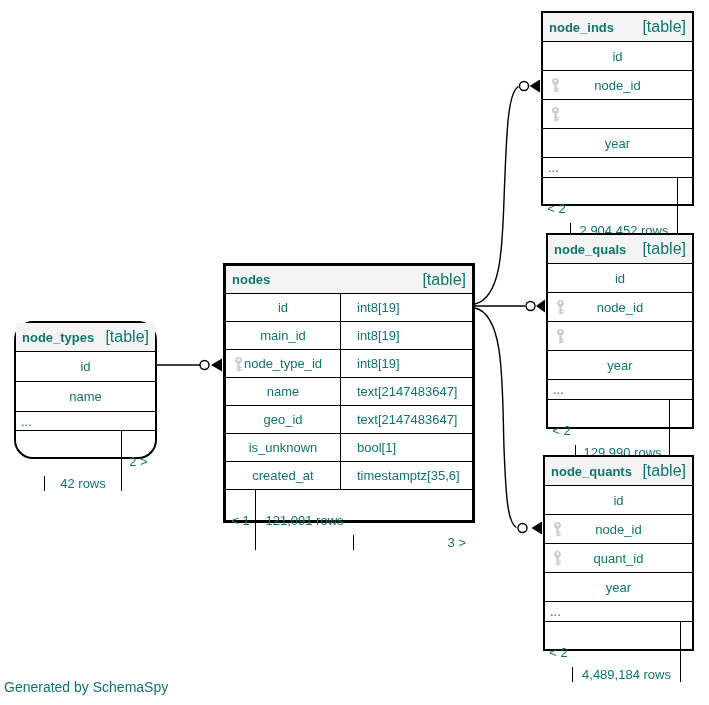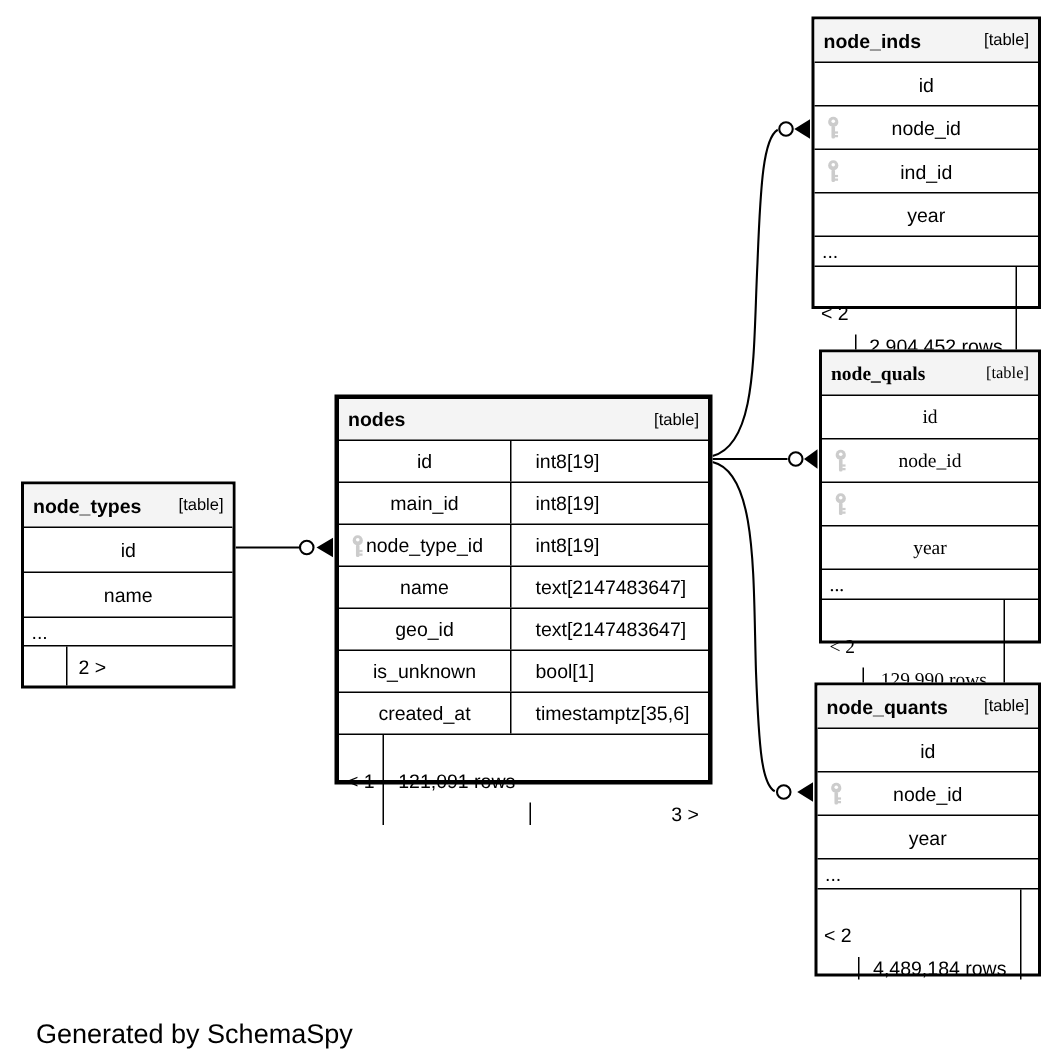--- a/index.html
+++ b/index.html
@@ -1,31 +1,31 @@
 <!DOCTYPE html>
 <html><head>
 <meta charset="utf-8">
 <style>
   html,body{margin:0;padding:0;background:#ffffff;}
   .canvas{
     position:relative;width:709px;height:705px;background:#ffffff;
-    font-family:"Liberation Sans",sans-serif;font-size:13px;color:#000000;
+    font-family:"Liberation Sans",sans-serif;font-size:13px;color:#0f766e;
     overflow:hidden;
   }
   .tbl{
     position:absolute;background:#ffffff;border:2px solid #000;
     display:flex;flex-direction:column;box-sizing:border-box;
   }
   .tbl.thick{border-width:3px;}
   .thead{
     height:28px;flex:0 0 28px;background:#f4f4f4;border-bottom:1px solid #000;
     display:flex;align-items:center;justify-content:space-between;padding:0 6px;
   }
   .tname{font-weight:bold;font-size:13px;}
-  .ttag{font-size:11px;text-align:right;}
+  .ttag{font-size:16px;text-align:right;}
   .trow{
     position:relative;height:28px;flex:0 0 28px;border-bottom:1px solid #000;
     display:flex;align-items:center;justify-content:center;
   }
   .t-nodes .thead{height:27px;flex-basis:27px;}
   .t-nodes .trow{height:27px;flex-basis:27px;}
   .t-types .trow{height:29px;flex-basis:29px;}
   .dots{
     height:19px;flex:0 0 19px;border-bottom:1px solid #000;
     display:flex;align-items:center;padding:0 5px;
@@ -36,21 +36,21 @@
   .fc + .fc{border-left:1px solid #000;}
   .fc-grow{flex:1 1 auto;margin-top:45px;}
   .fc-right-align{justify-content:flex-end;padding-right:6px;}
   .cname{flex:1;display:flex;align-items:center;justify-content:center;}
   .ctype{
     width:115px;flex:0 0 115px;align-self:stretch;border-left:1px solid #000;
     display:flex;align-items:center;padding-left:16px;
   }
   .key{position:absolute;left:7px;top:50%;transform:translateY(-50%);line-height:0;}
   .edges{position:absolute;left:0;top:0;width:709px;height:705px;pointer-events:none;}
-  .note{position:absolute;left:24px;top:679px;font-size:18px;}
+  .note{position:absolute;left:4px;top:679px;font-size:14px;}
 </style>
 </head>
 <body>
 
 <div class="canvas">
 
   <svg class="edges" width="709" height="705" viewBox="0 0 709 705">
     <g stroke="#000" fill="none" stroke-width="1.4">
       <path d="M157,365 H200"></path>
       <circle cx="204.5" cy="365" r="4.5" fill="#ffffff"></circle>
@@ -92,34 +92,33 @@
       <span class="cname">node_id</span>
     </div>
     <div class="trow">
       <span class="key"><svg width="11" height="16" viewBox="0 0 11 16">
             <circle cx="5.5" cy="4.3" r="3.4" fill="#cccccc"></circle>
             <circle cx="5.5" cy="3.8" r="1.2" fill="#ffffff"></circle>
             <rect x="4.3" y="7" width="2.4" height="8.4" rx="1" fill="#cccccc"></rect>
             <rect x="6.4" y="10.6" width="2.3" height="1.5" fill="#cccccc"></rect>
             <rect x="6.4" y="13" width="2.3" height="1.5" fill="#cccccc"></rect>
           </svg></span>
-      <span class="cname">ind_id</span>
     </div>
     <div class="trow">
       <span class="cname">year</span>
     </div>
     <div class="dots">...</div>
     <div class="tfoot">
       <span class="fc" style="width:27px;flex:0 0 27px;">&lt; 2</span>
       <span class="fc fc-grow">2,904,452 rows</span>
       <span class="fc" style="width:14px;flex:0 0 14px;"></span>
     </div>
   </div>
 
-  <div class="tbl" style="left:546px;top:233px;width:148px;height:196px;font-family:Liberation Serif, serif;">
+  <div class="tbl" style="left:546px;top:233px;width:148px;height:196px;">
     <div class="thead">
       <span class="tname">node_quals</span>
       <span class="ttag">[table]</span>
     </div>
     <div class="trow">
       <span class="cname">id</span>
     </div>
     <div class="trow">
       <span class="key"><svg width="11" height="16" viewBox="0 0 11 16">
             <circle cx="5.5" cy="4.3" r="3.4" fill="#cccccc"></circle>
@@ -162,20 +161,30 @@
       <span class="key"><svg width="11" height="16" viewBox="0 0 11 16">
             <circle cx="5.5" cy="4.3" r="3.4" fill="#cccccc"></circle>
             <circle cx="5.5" cy="3.8" r="1.2" fill="#ffffff"></circle>
             <rect x="4.3" y="7" width="2.4" height="8.4" rx="1" fill="#cccccc"></rect>
             <rect x="6.4" y="10.6" width="2.3" height="1.5" fill="#cccccc"></rect>
             <rect x="6.4" y="13" width="2.3" height="1.5" fill="#cccccc"></rect>
           </svg></span>
       <span class="cname">node_id</span>
     </div>
     <div class="trow">
+      <span class="key"><svg width="11" height="16" viewBox="0 0 11 16">
+            <circle cx="5.5" cy="4.3" r="3.4" fill="#cccccc"></circle>
+            <circle cx="5.5" cy="3.8" r="1.2" fill="#ffffff"></circle>
+            <rect x="4.3" y="7" width="2.4" height="8.4" rx="1" fill="#cccccc"></rect>
+            <rect x="6.4" y="10.6" width="2.3" height="1.5" fill="#cccccc"></rect>
+            <rect x="6.4" y="13" width="2.3" height="1.5" fill="#cccccc"></rect>
+          </svg></span>
+      <span class="cname">quant_id</span>
+    </div>
+    <div class="trow">
       <span class="cname">year</span>
     </div>
     <div class="dots">...</div>
     <div class="tfoot">
       <span class="fc" style="width:27px;flex:0 0 27px;">&lt; 2</span>
       <span class="fc fc-grow">4,489,184 rows</span>
       <span class="fc" style="width:11px;flex:0 0 11px;"></span>
     </div>
   </div>
 
@@ -219,33 +228,34 @@
       <span class="cname">created_at</span>
       <span class="ctype">timestamptz[35,6]</span>
     </div>
     <div class="tfoot">
       <span class="fc" style="width:29px;flex:0 0 29px;">&lt; 1</span>
       <span class="fc" style="width:97px;flex:0 0 97px;">121,091 rows</span>
       <span class="fc fc-grow fc-right-align">3 &gt;</span>
     </div>
   </div>
 
-  <div class="tbl t-types" style="left:14px;top:321px;width:143px;height:138px;">
+  <div class="tbl t-types" style="left:14px;top:321px;width:143px;height:138px;border-radius:19px;">
     <div class="thead">
       <span class="tname">node_types</span>
       <span class="ttag">[table]</span>
     </div>
     <div class="trow">
       <span class="cname">id</span>
     </div>
     <div class="trow">
       <span class="cname">name</span>
     </div>
     <div class="dots">...</div>
     <div class="tfoot">
       <span class="fc" style="width:28px;flex:0 0 28px;"></span>
+      <span class="fc fc-grow">42 rows</span>
       <span class="fc" style="width:33px;flex:0 0 33px;">2 &gt;</span>
     </div>
   </div>
 
   <div class="note">Generated by SchemaSpy</div>
 
 </div>
 
 </body></html>

